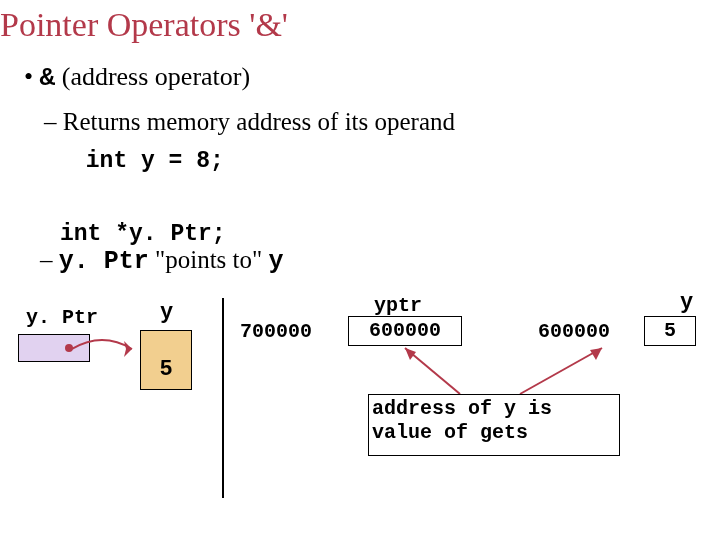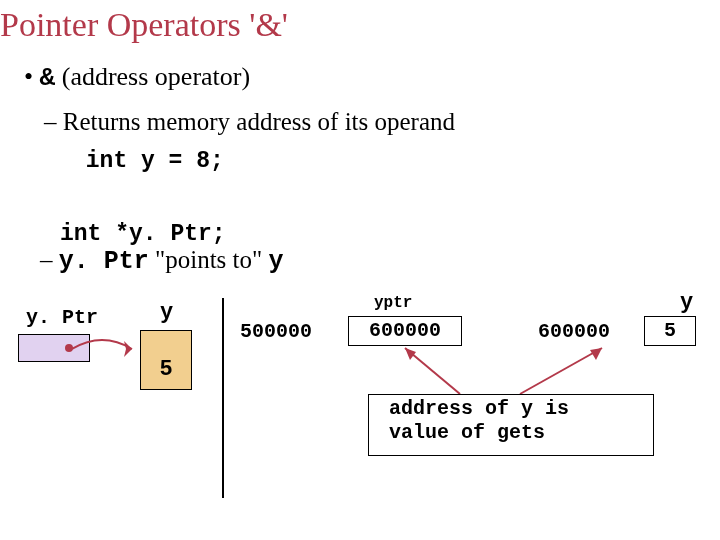--- a/index.html
+++ b/index.html
@@ -116,21 +116,21 @@
   .r-500k {
     position: absolute;
     top: 320px; left: 240px;
     font-family: "Courier New", monospace;
     font-weight: bold; font-size: 20px;
   }
   .r-yptr-label {
     position: absolute;
     top: 294px; left: 374px;
     font-family: "Courier New", monospace;
-    font-weight: bold; font-size: 16px; text-align: center;
+    font-weight: bold; font-size: 20px; text-align: center;
   }
   .r-yptr-box {
     position: absolute;
     top: 316px; left: 348px;
     width: 112px; height: 28px;
     border: 1px solid #000;
     font-family: "Courier New", monospace;
     font-weight: bold; font-size: 20px;
     text-align: center;
     line-height: 28px;
@@ -156,21 +156,21 @@
     font-weight: bold; font-size: 20px;
     text-align: center; line-height: 28px;
   }
   .note-box {
     position: absolute;
     top: 394px; left: 368px;
     width: 244px; height: 56px;
     border: 1px solid #000;
     font-family: "Courier New", monospace;
     font-weight: bold; font-size: 20px;
-    padding: 2px 20px;
+    padding: 2px 3px;
     line-height: 24px;
   }
   
   .r-arrows {
     position: absolute;
     top: 344px; left: 350px;
     width: 350px; height: 60px;
     pointer-events: none;
   }
 </style>
@@ -203,21 +203,21 @@
     <span class="val">5</span>
   </div>
 
   <svg class="arrow-left" viewBox="0 0 72 40">
     <path d="M 0 20 Q 30 2 60 20" stroke="#b3394a" stroke-width="2" fill="none"></path>
     <polygon points="60,20 52,12 54,20 52,28" fill="#b3394a"></polygon>
   </svg>
 
   <div class="divider"></div>
 
-  <div class="r-500k">500000</div>
+  <div class="r-500k">700000</div>
 
   <div class="r-yptr-label">yptr</div>
   <div class="r-yptr-box">600000</div>
 
   <div class="r-600k">600000</div>
 
   <div class="r-y-label">y</div>
   <div class="r-y-box">5</div>
 
   <svg class="r-arrows" viewBox="0 0 350 60">

